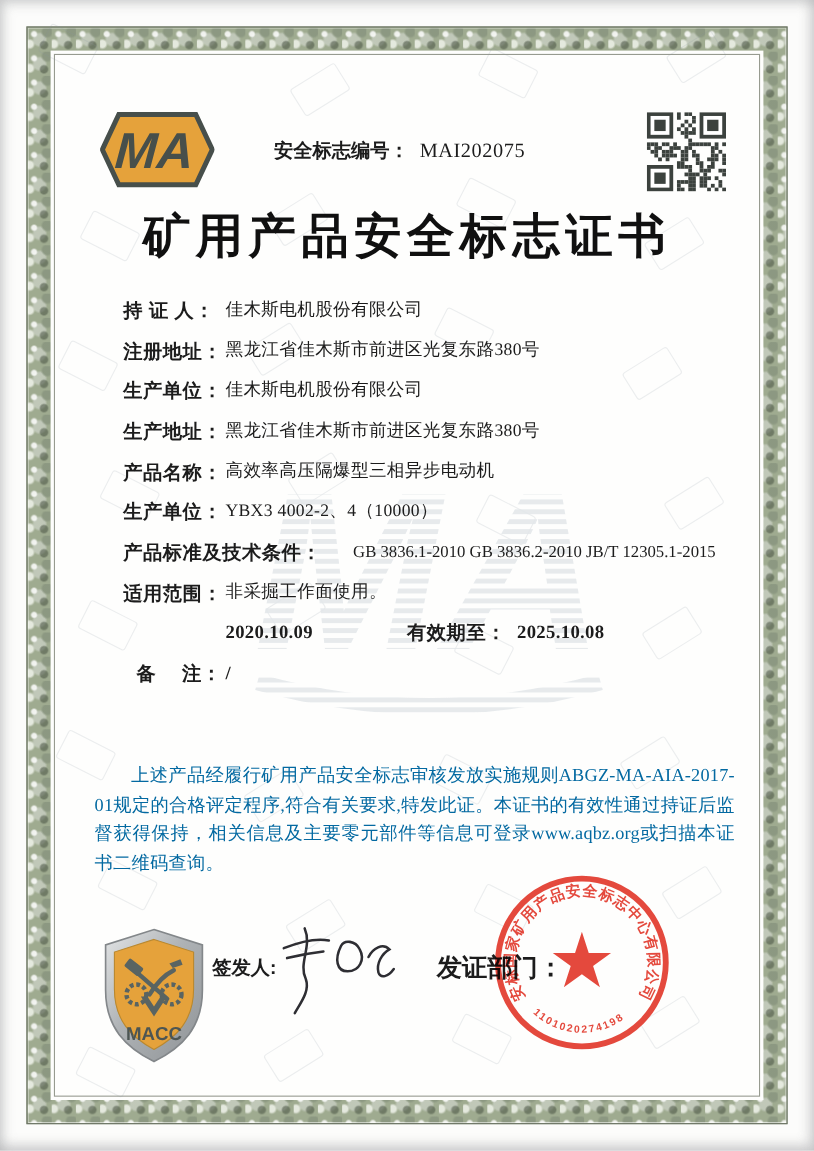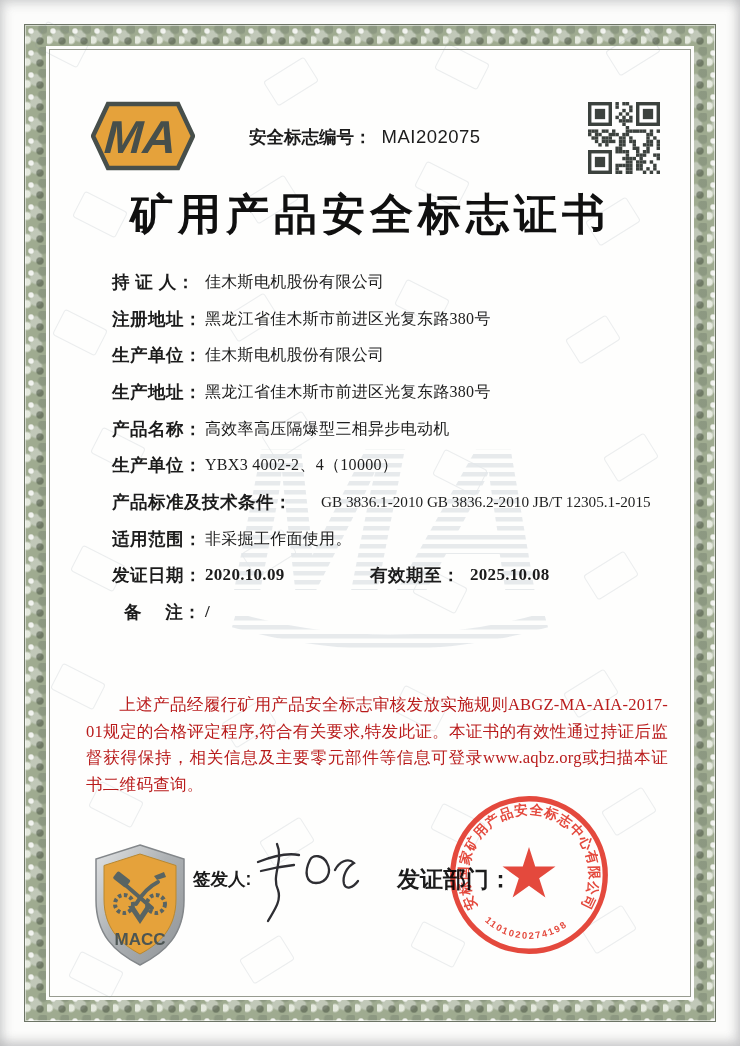--- a/index.html
+++ b/index.html
@@ -26,41 +26,41 @@
   .paper{position:absolute; inset:46px; z-index:3; background:#fefefd;}
   .inner-line{position:absolute; inset:49px; z-index:4; border:1.4px solid #979b90; pointer-events:none;}
   .wm-tiles{position:absolute; inset:0; z-index:5; pointer-events:none; overflow:hidden;}
   .wm-tile{position:absolute; width:46px; height:27px; border:1.2px solid rgba(135,148,160,.16); border-radius:3px;}
   .wm-big{position:absolute; left:200px; top:418px; z-index:6; opacity:.85; pointer-events:none;}
   .content{position:absolute; inset:0; z-index:10;}
 
   .ma-logo{position:absolute; left:91px; top:101px;}
   .certno{position:absolute; left:249px; top:125px; white-space:nowrap;}
   .certno .lbl{font-weight:bold; font-size:17.5px;}
-  .certno .val{font-family:Liberation Sans, sans-serif; font-size:18.5px; margin-left:10px; letter-spacing:.5px;}
+  .certno .val{font-family:Liberation Serif, serif; font-size:18.5px; margin-left:10px; letter-spacing:.5px;}
   .qr{position:absolute; left:588px; top:102px;}
 
   .title{
     position:absolute; left:0; top:186px; width:100%; text-align:center;
     font-size:43px; font-weight:900; letter-spacing:5px; color:#101010;
   }
 
   .rows{position:absolute; left:0; top:264px; width:740px;}
   .row{position:relative; height:36.7px; line-height:36.7px;}
   .flabel{position:absolute; left:112px; font-weight:bold; font-size:17.5px; white-space:pre; letter-spacing:.5px;}
   .fvalue{position:absolute; left:205px; font-family:"Liberation Serif", serif; font-size:16px; white-space:nowrap; letter-spacing:.3px;}
   .row.long .fvalue{left:289px; font-size:15.2px; letter-spacing:0;margin-left:32px;}
   .drow{position:absolute; width:740px; height:36.7px; line-height:36.7px;}
   .drow .flabel2{position:absolute; font-weight:bold; font-size:17.5px; letter-spacing:.5px; white-space:pre;}
   .drow .fvalue2{position:absolute; font-family:"Liberation Serif", serif; font-size:17px; letter-spacing:.3px;font-weight:bold;}
 
   .statement{
     position:absolute; left:86px; top:692px; width:582px;
     font-family:"Liberation Serif", serif; font-size:16.6px; line-height:26.6px;
-    text-indent:2em; text-align:justify; color:#b91c1c; letter-spacing:.2px;
+    text-indent:2em; text-align:justify; color:#0369a1; letter-spacing:.2px;
   }
 
   .macc{position:absolute; left:84px; top:842px;}
   .signer{position:absolute; left:193px; top:869px; font-weight:bold; font-size:17.5px; line-height:20px;}
   .signature{position:absolute; left:247px; top:838px;}
   .issuer{position:absolute; left:397px; top:869px; font-weight:bold; font-size:23px; line-height:20px;}
   .seal{position:absolute; left:447px; top:793px; mix-blend-mode:multiply; opacity:.93;}
 </style>
 </head>
 <body>
@@ -294,21 +294,20 @@
     <span class="flabel">产品标准及技术条件：</span>
     <span class="fvalue">GB 3836.1-2010 GB 3836.2-2010 JB/T 12305.1-2015</span>
   </div>
         <div class="row">
     <span class="flabel">适用范围：</span>
     <span class="fvalue">非采掘工作面使用。</span>
   </div>
       </div>
 
     <div class="drow" style="top:557px">
-      <span class="flabel2" style="left:112px">发证日期：</span>
       <span class="fvalue2" style="left:205px">2020.10.09</span>
       <span class="flabel2" style="left:370px">有效期至：</span>
       <span class="fvalue2" style="left:470px">2025.10.08</span>
     </div>
 
     <div class="drow" style="top:594px">
       <span class="flabel2" style="left:124px">备　 注：</span>
       <span class="fvalue2" style="left:205px">/</span>
     </div>
 

